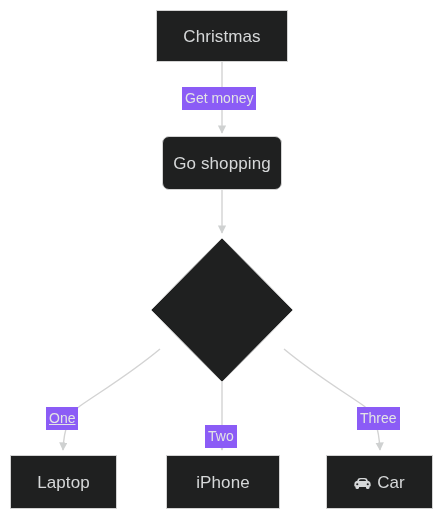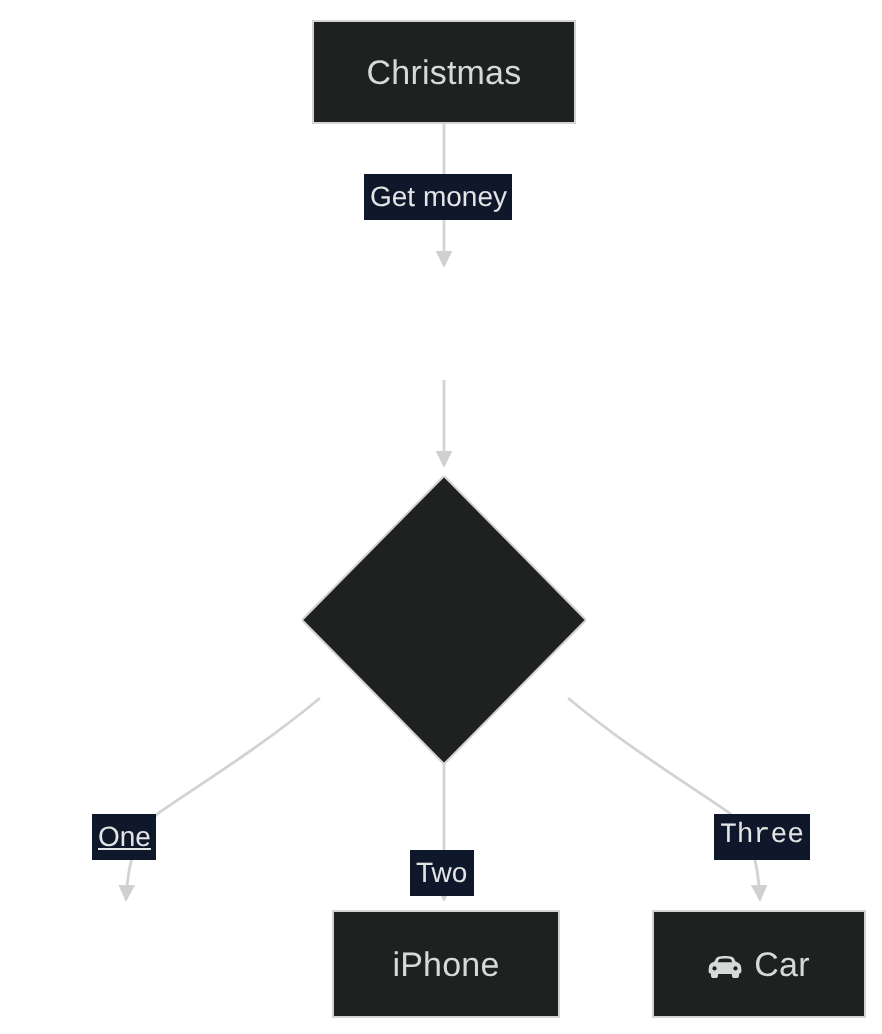--- a/index.html
+++ b/index.html
@@ -58,21 +58,21 @@
     top: 0;
     width: 100%;
     height: 100%;
   }
   .diamond .node-label {
     position: relative;
     z-index: 1;
   }
   .edge-label {
     position: absolute;
-    background: #0f172a;
+    background: #8b5cf6;
     color: #e3e4e5;
     font-size: 14px;
     line-height: 1;
     padding: 4px 3px 5px 3px;
     box-sizing: border-box;
     white-space: nowrap;
     z-index: 3;
   }
   .car-icon {
     display: inline-block;
@@ -101,27 +101,33 @@
 
     <path d="M 222,382 L 222,450" fill="none" stroke="#d3d3d3" stroke-width="1.4" marker-end="url(#arrow)"></path>
 
     <path d="M 284,349 C 314,374 344,392 364,406 C 374,413 379,428 380,450" fill="none" stroke="#d3d3d3" stroke-width="1.4" marker-end="url(#arrow)"></path>
   </svg>
 
   <div class="node" style="left:156px; top:10px; width:132px; height:52px;">
     <span class="node-label">Christmas</span>
   </div>
 
+  <div class="node rounded" style="left:162px; top:136px; width:120px; height:54px;">
+    <span class="node-label">Go shopping</span>
+  </div>
 
   <div class="node diamond" style="left:151px; top:238px; width:142px; height:144px;">
     <svg class="diamond-shape" viewBox="0 0 142 144" preserveAspectRatio="none" xmlns="http://www.w3.org/2000/svg">
       <polygon points="71,0 142,72 71,144 0,72" fill="#1f2020" stroke="#d3d3d3" stroke-width="1"></polygon>
     </svg>
   </div>
 
+  <div class="node" style="left:10px; top:455px; width:107px; height:54px;">
+    <span class="node-label">Laptop</span>
+  </div>
 
   <div class="node" style="left:326px; top:455px; width:107px; height:54px;">
     <span class="node-label">
       <span class="car-icon">
         <svg viewBox="0 0 24 18" width="17" height="13" xmlns="http://www.w3.org/2000/svg">
           <path fill="#d6d8d9" d="M4.6 5.2 C5.2 3.3 5.9 2.1 7.1 1.7 C9.4 1.0 14.6 1.0 16.9 1.7
                    C18.1 2.1 18.8 3.3 19.4 5.2 L20.6 5.6 C22.3 6.2 23.2 7.4 23.4 9.2
                    L23.6 11.6 C23.7 12.8 23.1 13.6 21.9 13.7 L21.9 15.1
                    C21.9 16.1 21.2 16.8 20.2 16.8 L18.6 16.8 C17.6 16.8 16.9 16.1 16.9 15.1
                    L16.9 14.0 L7.1 14.0 L7.1 15.1 C7.1 16.1 6.4 16.8 5.4 16.8
@@ -146,17 +152,17 @@
   </div>
 
   <div class="edge-label" style="left:46px; top:407px;text-decoration:underline;">
     <span>One</span>
   </div>
 
   <div class="edge-label" style="left:205px; top:425px;">
     <span>Two</span>
   </div>
 
-  <div class="edge-label" style="left:357px; top:407px;font-family:Liberation Mono, monospace;">
+  <div class="edge-label" style="left:357px; top:407px;">
     <span>Three</span>
   </div>
 
 </div>
 
 </body></html>

